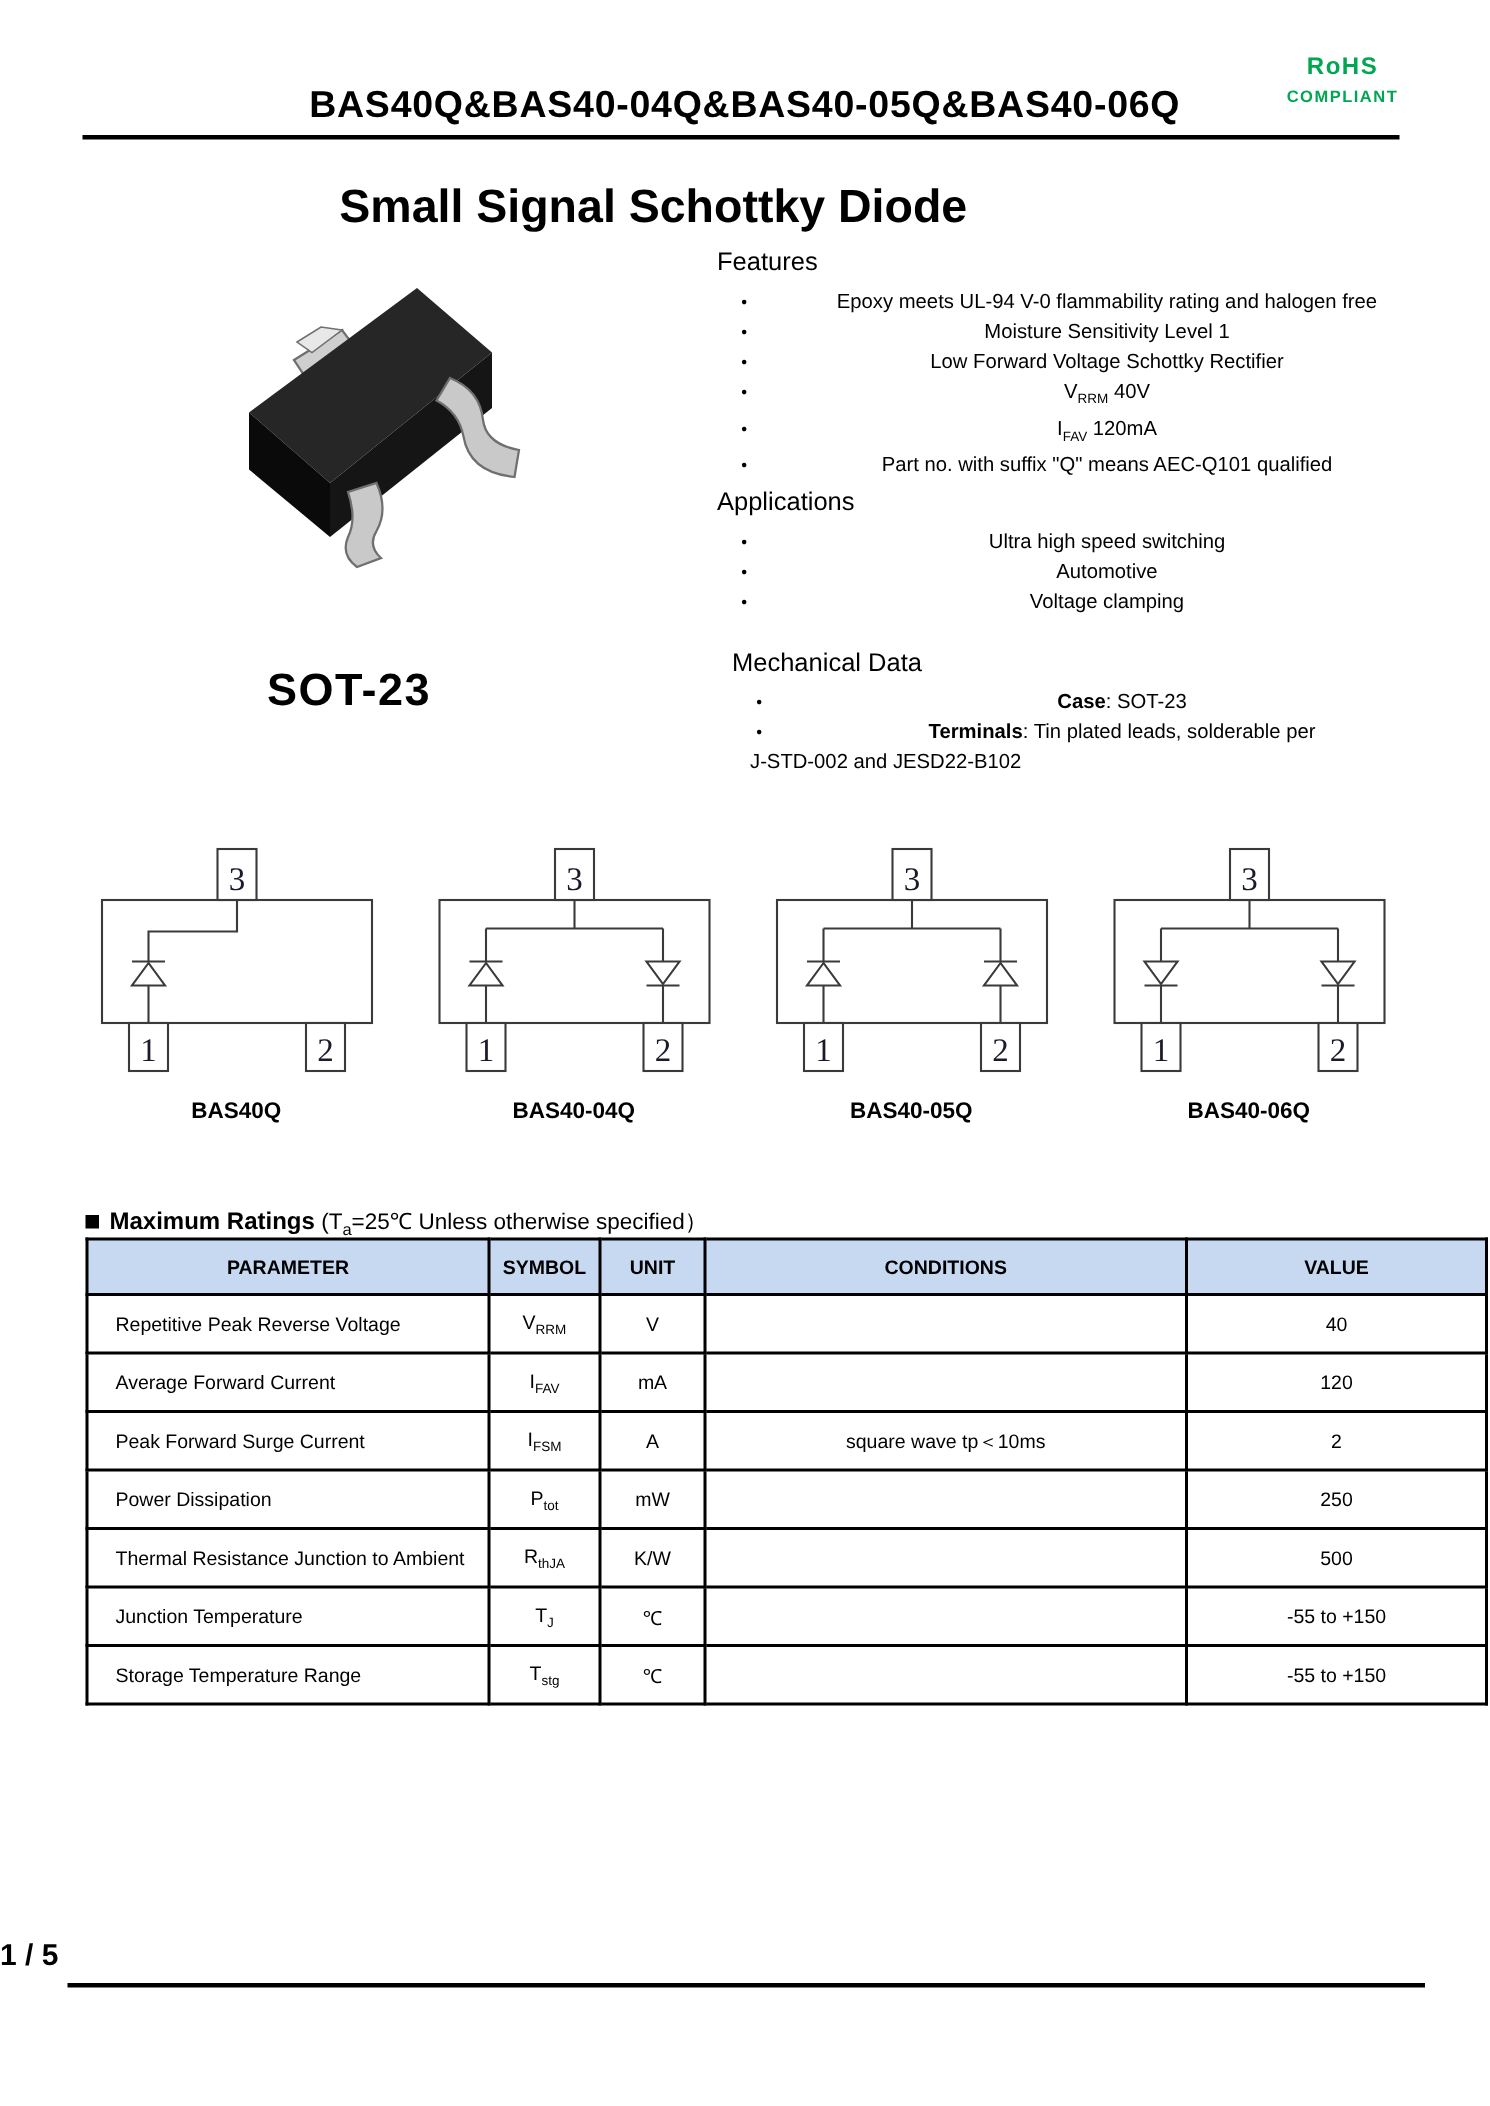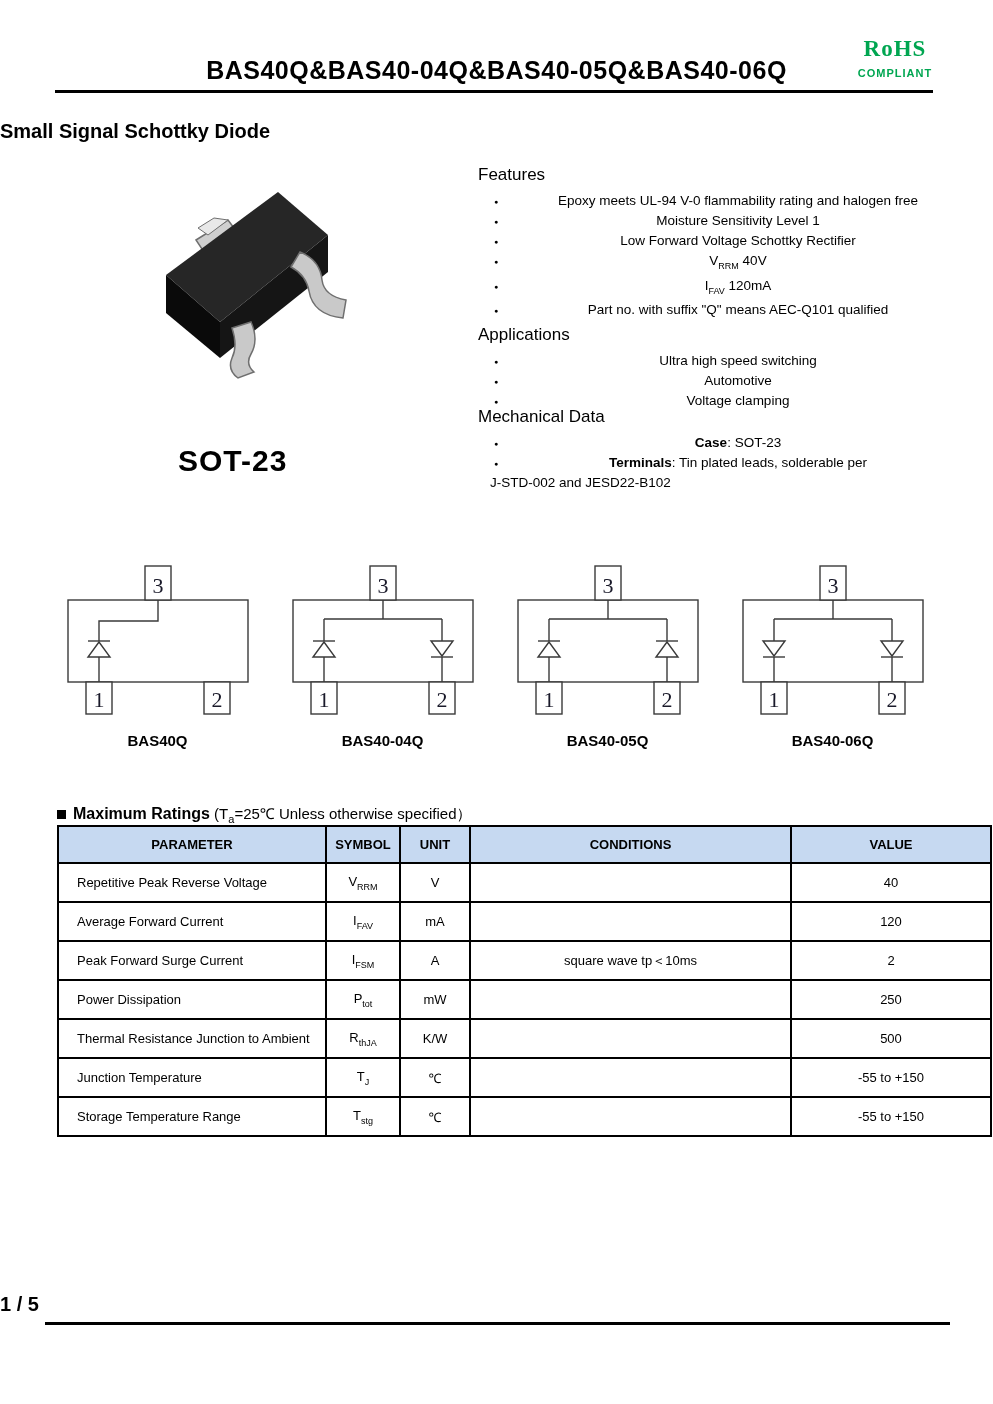--- a/index.html
+++ b/index.html
@@ -8,38 +8,38 @@
     position:relative; width:993px; height:1404px; background:#fff;
     font-family:"Liberation Sans", sans-serif; color:#000; overflow:hidden;
   }
 
   
   .doc-header-title {
     position:absolute; top:56px; left:0; width:993px; text-align:center;
     font-size:25px; font-weight:bold; letter-spacing:0.5px;
   }
   .rohs { position:absolute; top:36px; left:840px; width:110px; text-align:center; }
-  .rohs-main { font-size:23px; font-weight:bold; letter-spacing:1px;font-family:Liberation Serif, serif; }
+  .rohs-main { font-size:16px; font-weight:bold; letter-spacing:1px; }
   .rohs-sub { font-size:11px; font-weight:bold; letter-spacing:1px; margin-top:5px; }
   .header-rule { position:absolute; top:90px; left:55px; width:878px; height:3px; background:#000; }
 
   .doc-title {
-    position:absolute; top:120px; left:0; width:871px; 
-    font-size:20px; font-weight:bold;
+    position:absolute; top:120px; left:0; width:871px; text-align:center;
+    font-size:31px; font-weight:bold;
   }
 
   
   .pkg-img { position:absolute; top:180px; left:148px; }
   .pkg-label { position:absolute; top:444px; left:178px; font-size:30px; font-weight:bold; letter-spacing:1px; }
 
   
   .section { position:absolute; left:478px; width:490px; }
   .sec-features { top:165px; }
   .sec-applications { top:325px; }
-  .sec-mechanical { top:407px; }
+  .sec-mechanical { top:432px;margin-left:10px; }
   .sec-heading { font-size:17px; font-weight:normal; margin-bottom:6px; }
   .bullet-list { list-style:none; margin-left:14px; }
   .bullet-list li { position:relative; padding-left:16px; font-size:13.5px; line-height:20px;text-align:center; }
   .bullet-dot::before { content:"●"; font-size:7px; position:absolute; left:2px; top:1px; }
   .cont-line { font-size:13.5px; line-height:20px; margin-left:12px; }
   sub.feat-sub { font-size:9px; }
 
   
   .diagram-row { position:absolute; top:556px; left:55px; width:880px; display:flex; justify-content:space-between; }
   .diagram { width:205px; text-align:center; }

